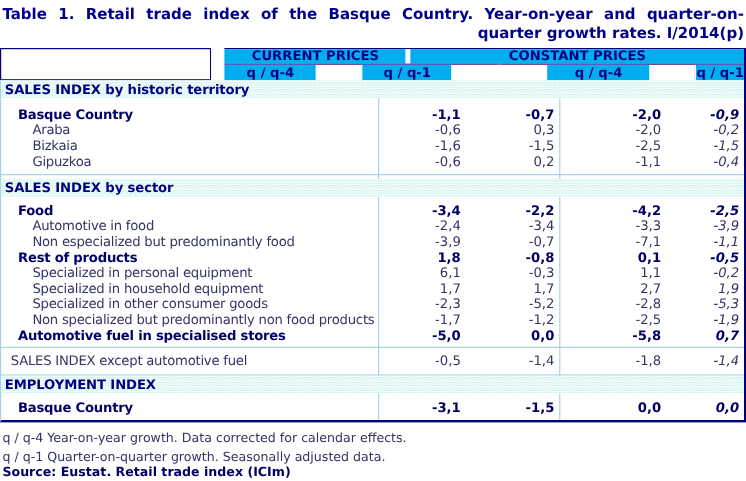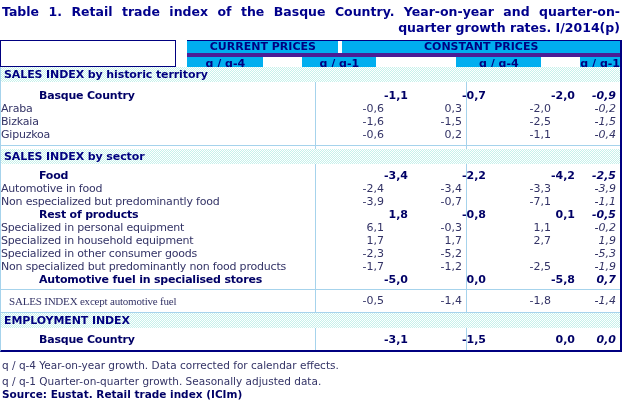--- a/index.html
+++ b/index.html
@@ -13,21 +13,21 @@
   .title .l1{text-align:justify;text-align-last:justify;}
   .title .l2{text-align:right;}
   
   .table{width:622px;box-sizing:border-box;border-right:2px solid #000080;margin-top:4px;}
   
   .thead{display:flex;height:27px;}
   .corner{width:296px;box-sizing:border-box;border:1px solid #000080;background:#fff;}
   .hspacer{width:19px;background:#fff;}
   .hblocks{flex:1;display:flex;flex-direction:column;border-top:1px solid #000080;box-sizing:border-box;}
   .hrow1{display:flex;height:12px;}
-  .hrow2{display:flex;height:13px;border-top:4px solid #4c1d95;gap:38px;}
+  .hrow2{display:flex;height:13px;border-top:1px solid #4c1d95;gap:38px;}
   .hcell,.hsub{
     background:#00AEEF;color:#000080;font-weight:bold;font-size:11px;
     text-align:center;line-height:12px;box-sizing:border-box;white-space:nowrap;
   }
   .hsub{line-height:13px;}
   .hcell.g1{width:151px;}
   .hcell.g2{flex:1;}
   .hgap{width:4px;background:#ffffff;}
   .hsub.s1{width:76px;}
   .hsub.s2{width:75px;border-left:1px solid #ffffff;}
@@ -37,25 +37,25 @@
   .tbody{
     position:relative;box-sizing:border-box;width:620px;
     border-left:1px solid #A6D3EC;border-bottom:2px solid #000080;background:#fff;
   }
   .tbody::before,.tbody::after{
     content:"";position:absolute;top:0;bottom:0;width:1px;background:#A6D3EC;z-index:0;
   }
   .tbody::before{left:314px;}
   .tbody::after{left:465px;}
   .row{display:flex;align-items:center;height:13px;font-size:11px;color:#333366;position:relative;z-index:1;}
-  .row.b{font-weight:bold;color:#000066;margin-left:24px;}
+  .row.b{font-weight:bold;color:#000066;}
   .lbl{width:314px;box-sizing:border-box;white-space:nowrap;letter-spacing:-0.2px;overflow:visible;}
   .i1 .lbl{padding-left:14px;}
-  .i2 .lbl{}
-  .i0 .lbl{padding-left:8px;font-family:Liberation Serif, serif;}
+  .i2 .lbl{padding-left:26px;}
+  .i0 .lbl{padding-left:8px;}
   .val{text-align:right;box-sizing:border-box;white-space:nowrap;}
   .v1{width:76px;padding-right:7px;}
   .v2{width:75px;padding-right:4px;}
   .vgap{width:4px;}
   .v3{width:85px;padding-right:4px;}
   .v4{flex:1;padding-right:4px;font-style:italic;}
   
   .srow{
     height:15px;line-height:15px;font-size:11px;font-weight:bold;color:#000080;
     padding-left:3px;letter-spacing:-0.1px;position:relative;z-index:1;
@@ -192,20 +192,21 @@
         <span class="val v2">1,7</span>
         <span class="vgap"></span>
         <span class="val v3">2,7</span>
         <span class="val v4">1,9</span>
       </div>
       <div class="row i2">
         <span class="lbl">Specialized in other consumer goods</span>
         <span class="val v1">-2,3</span>
         <span class="val v2">-5,2</span>
         <span class="vgap"></span>
+        <span class="val v3">-2,8</span>
         <span class="val v4">-5,3</span>
       </div>
       <div class="row i2">
         <span class="lbl">Non specialized but predominantly non food products</span>
         <span class="val v1">-1,7</span>
         <span class="val v2">-1,2</span>
         <span class="vgap"></span>
         <span class="val v3">-2,5</span>
         <span class="val v4">-1,9</span>
       </div>

